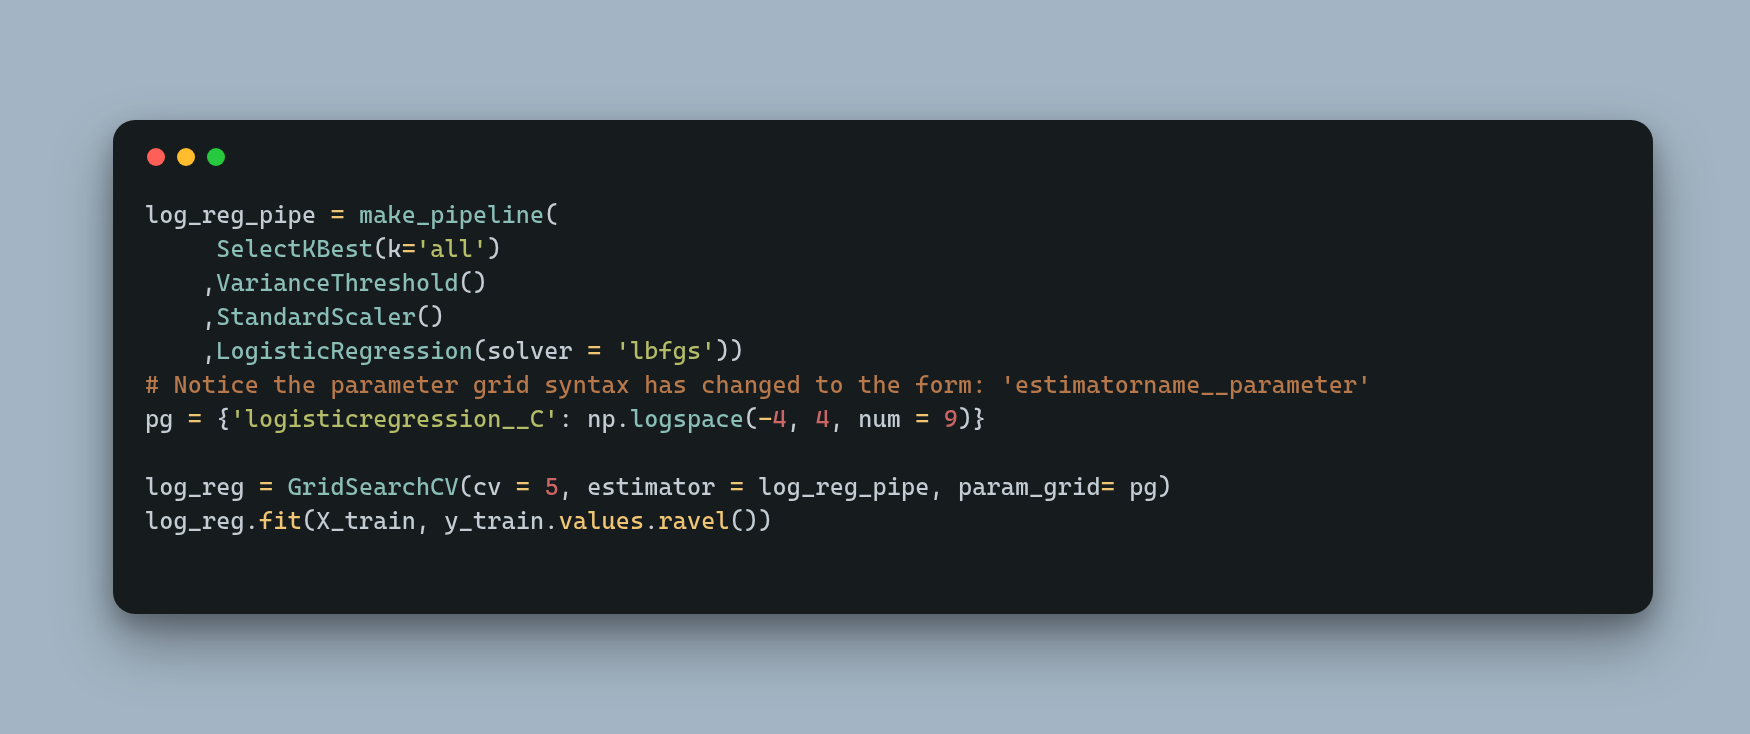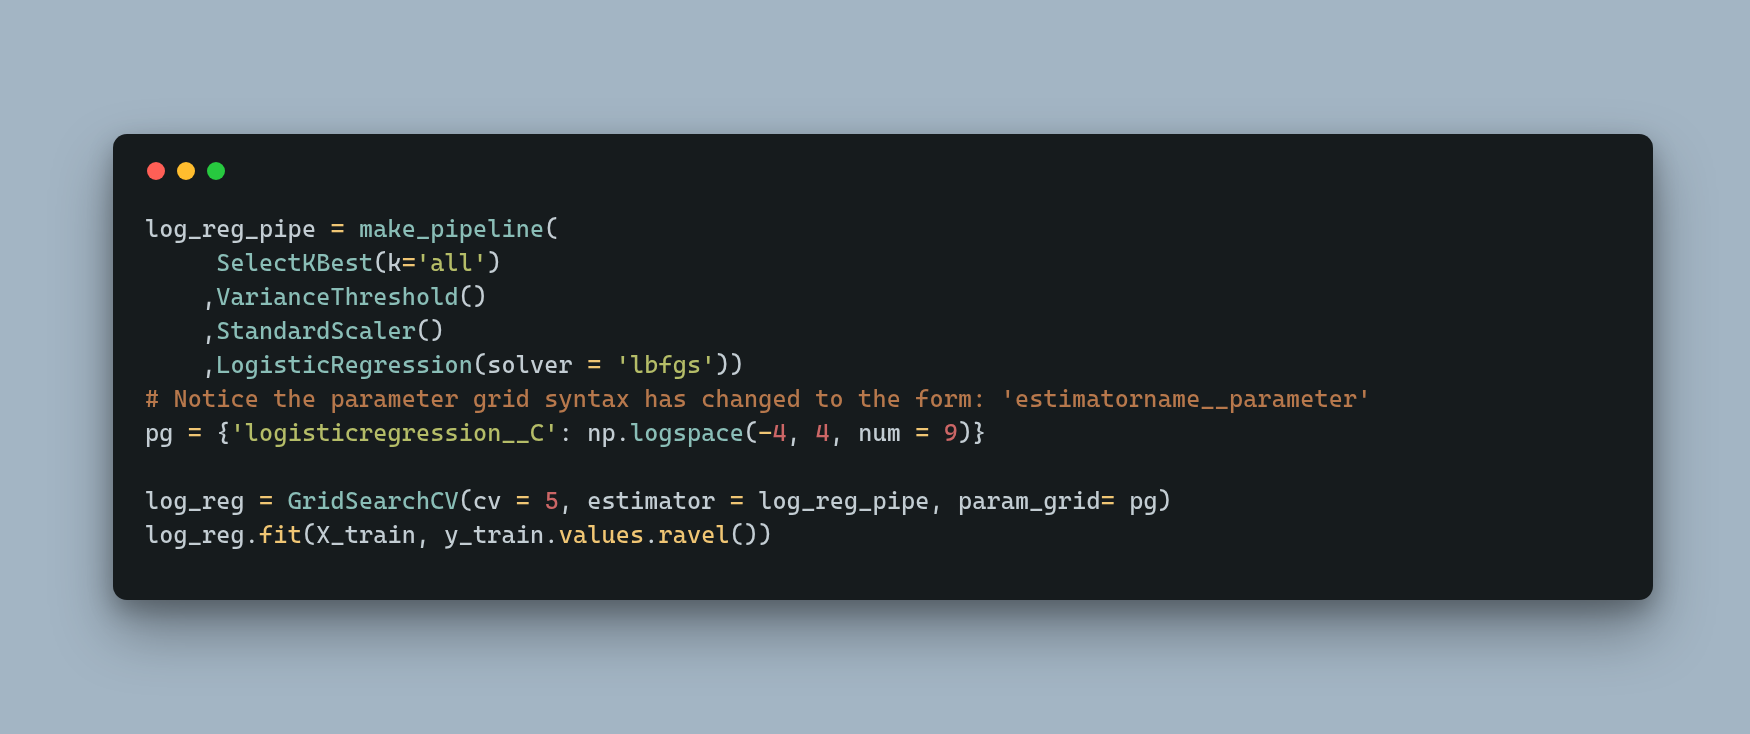--- a/index.html
+++ b/index.html
@@ -8,24 +8,24 @@
     background: #a3b5c4;
     display: flex;
     align-items: center;
     justify-content: center;
     width: 1750px;
     height: 734px;
     font-family: ui-monospace, "SF Mono", "Cascadia Code", Menlo, Consolas, monospace;
   }
   .window {
     background: #161b1d;
-    border-radius: 14px;
+    border-radius: 22px;
     width: 1540px;
     box-shadow: 0 30px 60px rgba(0,0,0,0.35), 0 10px 25px rgba(0,0,0,0.25);
-    padding: 28px 32px 48px 32px;
+    padding: 28px 32px 76px 32px;
     margin-left: 16px;
   }
   .titlebar {
     display: flex;
     gap: 12px;
     margin-bottom: 32px;
     padding-left: 2px;
   }
   .dot {
     width: 18px; height: 18px; border-radius: 50%;

